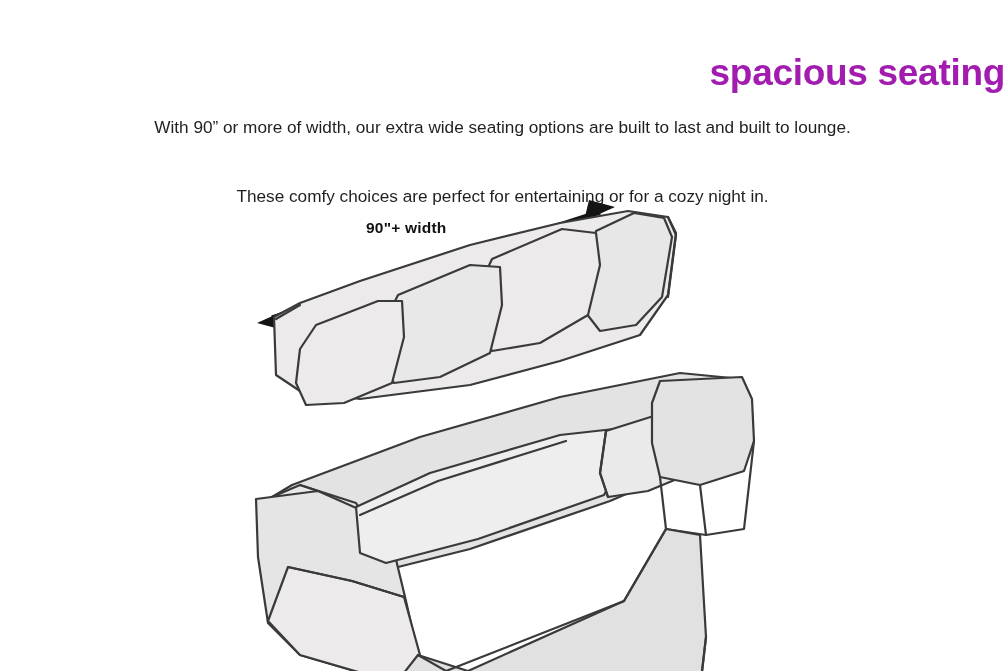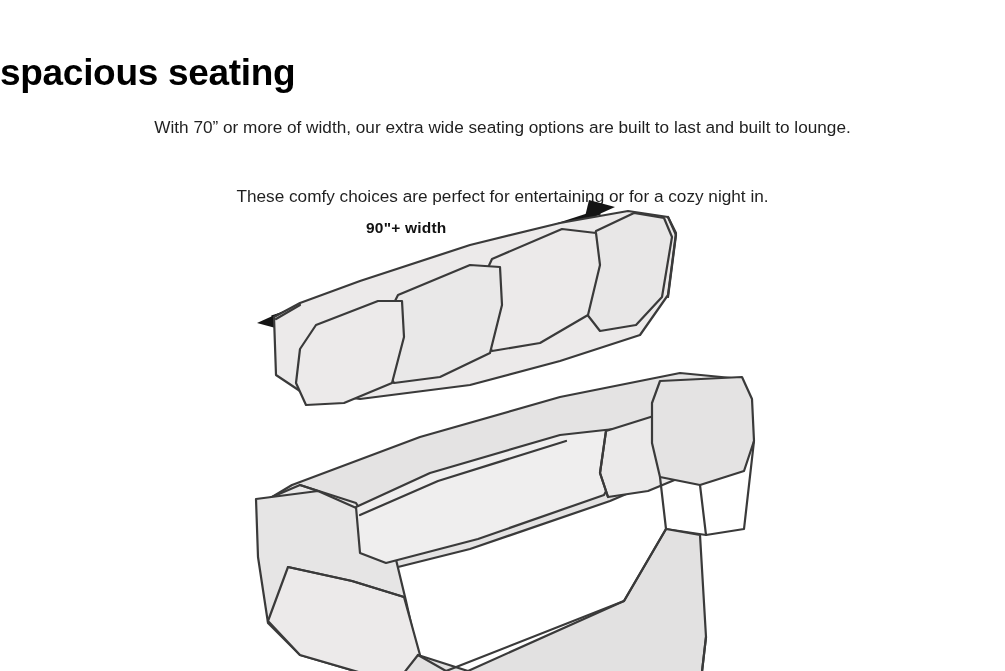--- a/index.html
+++ b/index.html
@@ -19,25 +19,25 @@
     position: relative;
     width: 1005px;
     height: 671px;
     background: #ffffff;
   }
   .headline {
     position: absolute;
     top: 52px;
     left: 0;
     width: 1005px;
-    text-align: left;
+    text-align: right;
     font-size: 37px;
     font-weight: bold;
     letter-spacing: -0.3px;
-    color: #000000;
+    color: #a21caf;
   }
   .subcopy {
     position: absolute;
     top: 115px;
     left: 50px;
     width: 905px;
     text-align: center;
     font-size: 17.2px;
     line-height: 25px;
     color: #1f1f1f;
@@ -67,21 +67,21 @@
   }
 </style>
 </head>
 <body>
 
 <div class="page">
 
   <div class="headline">spacious seating</div>
 
   <div class="subcopy">
-    <span>With 70” or more of width, our extra wide seating options are built to last and built to lounge.</span>
+    <span>With 90” or more of width, our extra wide seating options are built to last and built to lounge.</span>
     <span class="line2">These comfy choices are perfect for entertaining or for a cozy night in.</span>
   </div>
 
   <div class="diagram">
 
     <div class="measure-label">90"+ width</div>
 
     <svg width="1005" height="486" viewBox="0 0 1005 486">
 
       <g>

